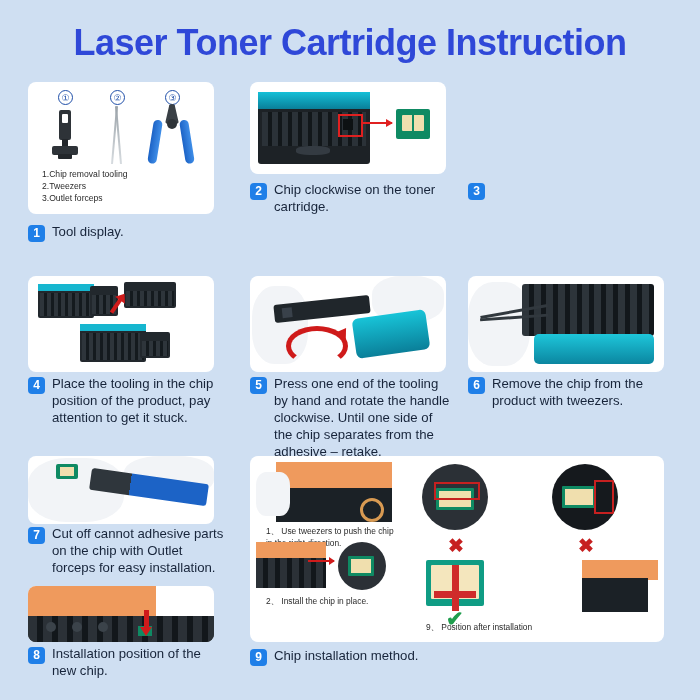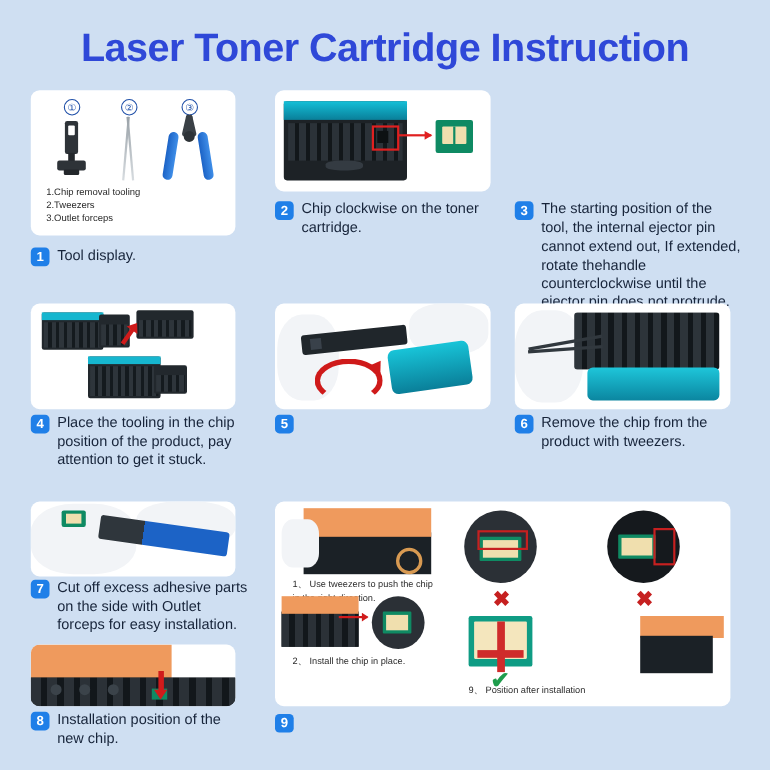--- a/index.html
+++ b/index.html
@@ -258,21 +258,20 @@
         <div class="pads"></div>
       </div>
   </div>
   <div class="cap c2">
     <span class="badge">2</span>
     <span class="captxt">Chip clockwise on the toner cartridge.</span>
   </div>
 
   <div class="cap c3">
     <span class="badge">3</span>
-    <span class="captxt">The starting position of the tool, the internal ejector pin cannot extend out, If extended, rotate thehandle counterclockwise until the ejector pin does not protrude.</span>
   </div>
 
   <div class="card p4">
     <div class="m4" style="left:10px;top:8px;width:56px;height:34px;">
         <div class="cy"></div>
         <div class="gr"></div>
       </div>
     <div class="m4" style="left:62px;top:10px;width:28px;height:30px;">
         <div class="gr"></div>
       </div>
@@ -295,20 +294,21 @@
 
   <div class="card p5">
     <div class="glove" style="left:2px;top:10px;width:56px;height:78px;"></div>
     <div class="glove" style="left:122px;top:0px;width:72px;height:46px;"></div>
     <div class="drum5"></div>
     <div class="tool5"></div>
     <div class="curve5"></div>
   </div>
   <div class="cap c5">
     <span class="badge">5</span>
+    <span class="captxt">Press one end of the tooling by hand and rotate the handle clockwise. Until one side of the chip separates from the adhesive – retake.</span>
   </div>
 
   <div class="card p6">
     <div class="glove" style="left:0px;top:6px;width:62px;height:84px;"></div>
     <div class="body6"></div>
     <div class="drum6"></div>
     <div class="tw6"></div>
     <div class="tw6b"></div>
   </div>
   <div class="cap c6">
@@ -317,21 +317,21 @@
   </div>
 
   <div class="card p7">
     <div class="glove" style="left:0px;top:2px;width:96px;height:64px;"></div>
     <div class="glove" style="left:96px;top:0px;width:90px;height:40px;"></div>
     <div class="chip7"></div>
     <div class="forc7"></div>
   </div>
   <div class="cap c7">
     <span class="badge">7</span>
-    <span class="captxt">Cut off excess adhesive parts on the side with Outlet forceps for easy installation.</span>
+    <span class="captxt">Cut off cannot adhesive parts on the chip with Outlet forceps for easy installation.</span>
   </div>
 
   <div class="card p8">
     <div class="org8"></div>
     <div class="blk8"></div>
     <div class="dots8">
       <i style="left:0;"></i>
         <i style="left:26px;"></i>
         <i style="left:52px;"></i>
     </div>
@@ -381,15 +381,16 @@
     </div>
     <span class="xm" style="left:328px;top:80px;">✖</span>
     <div class="ph9c">
       <div class="o"></div>
         <div class="b"></div>
     </div>
     <div class="s9cap" style="left:176px;top:166px;">9、 Position after installation</div>
   </div>
   <div class="cap c9">
     <span class="badge">9</span>
+    <span class="captxt">Chip installation method.</span>
   </div>
 
 </div>
 
 </body></html>

